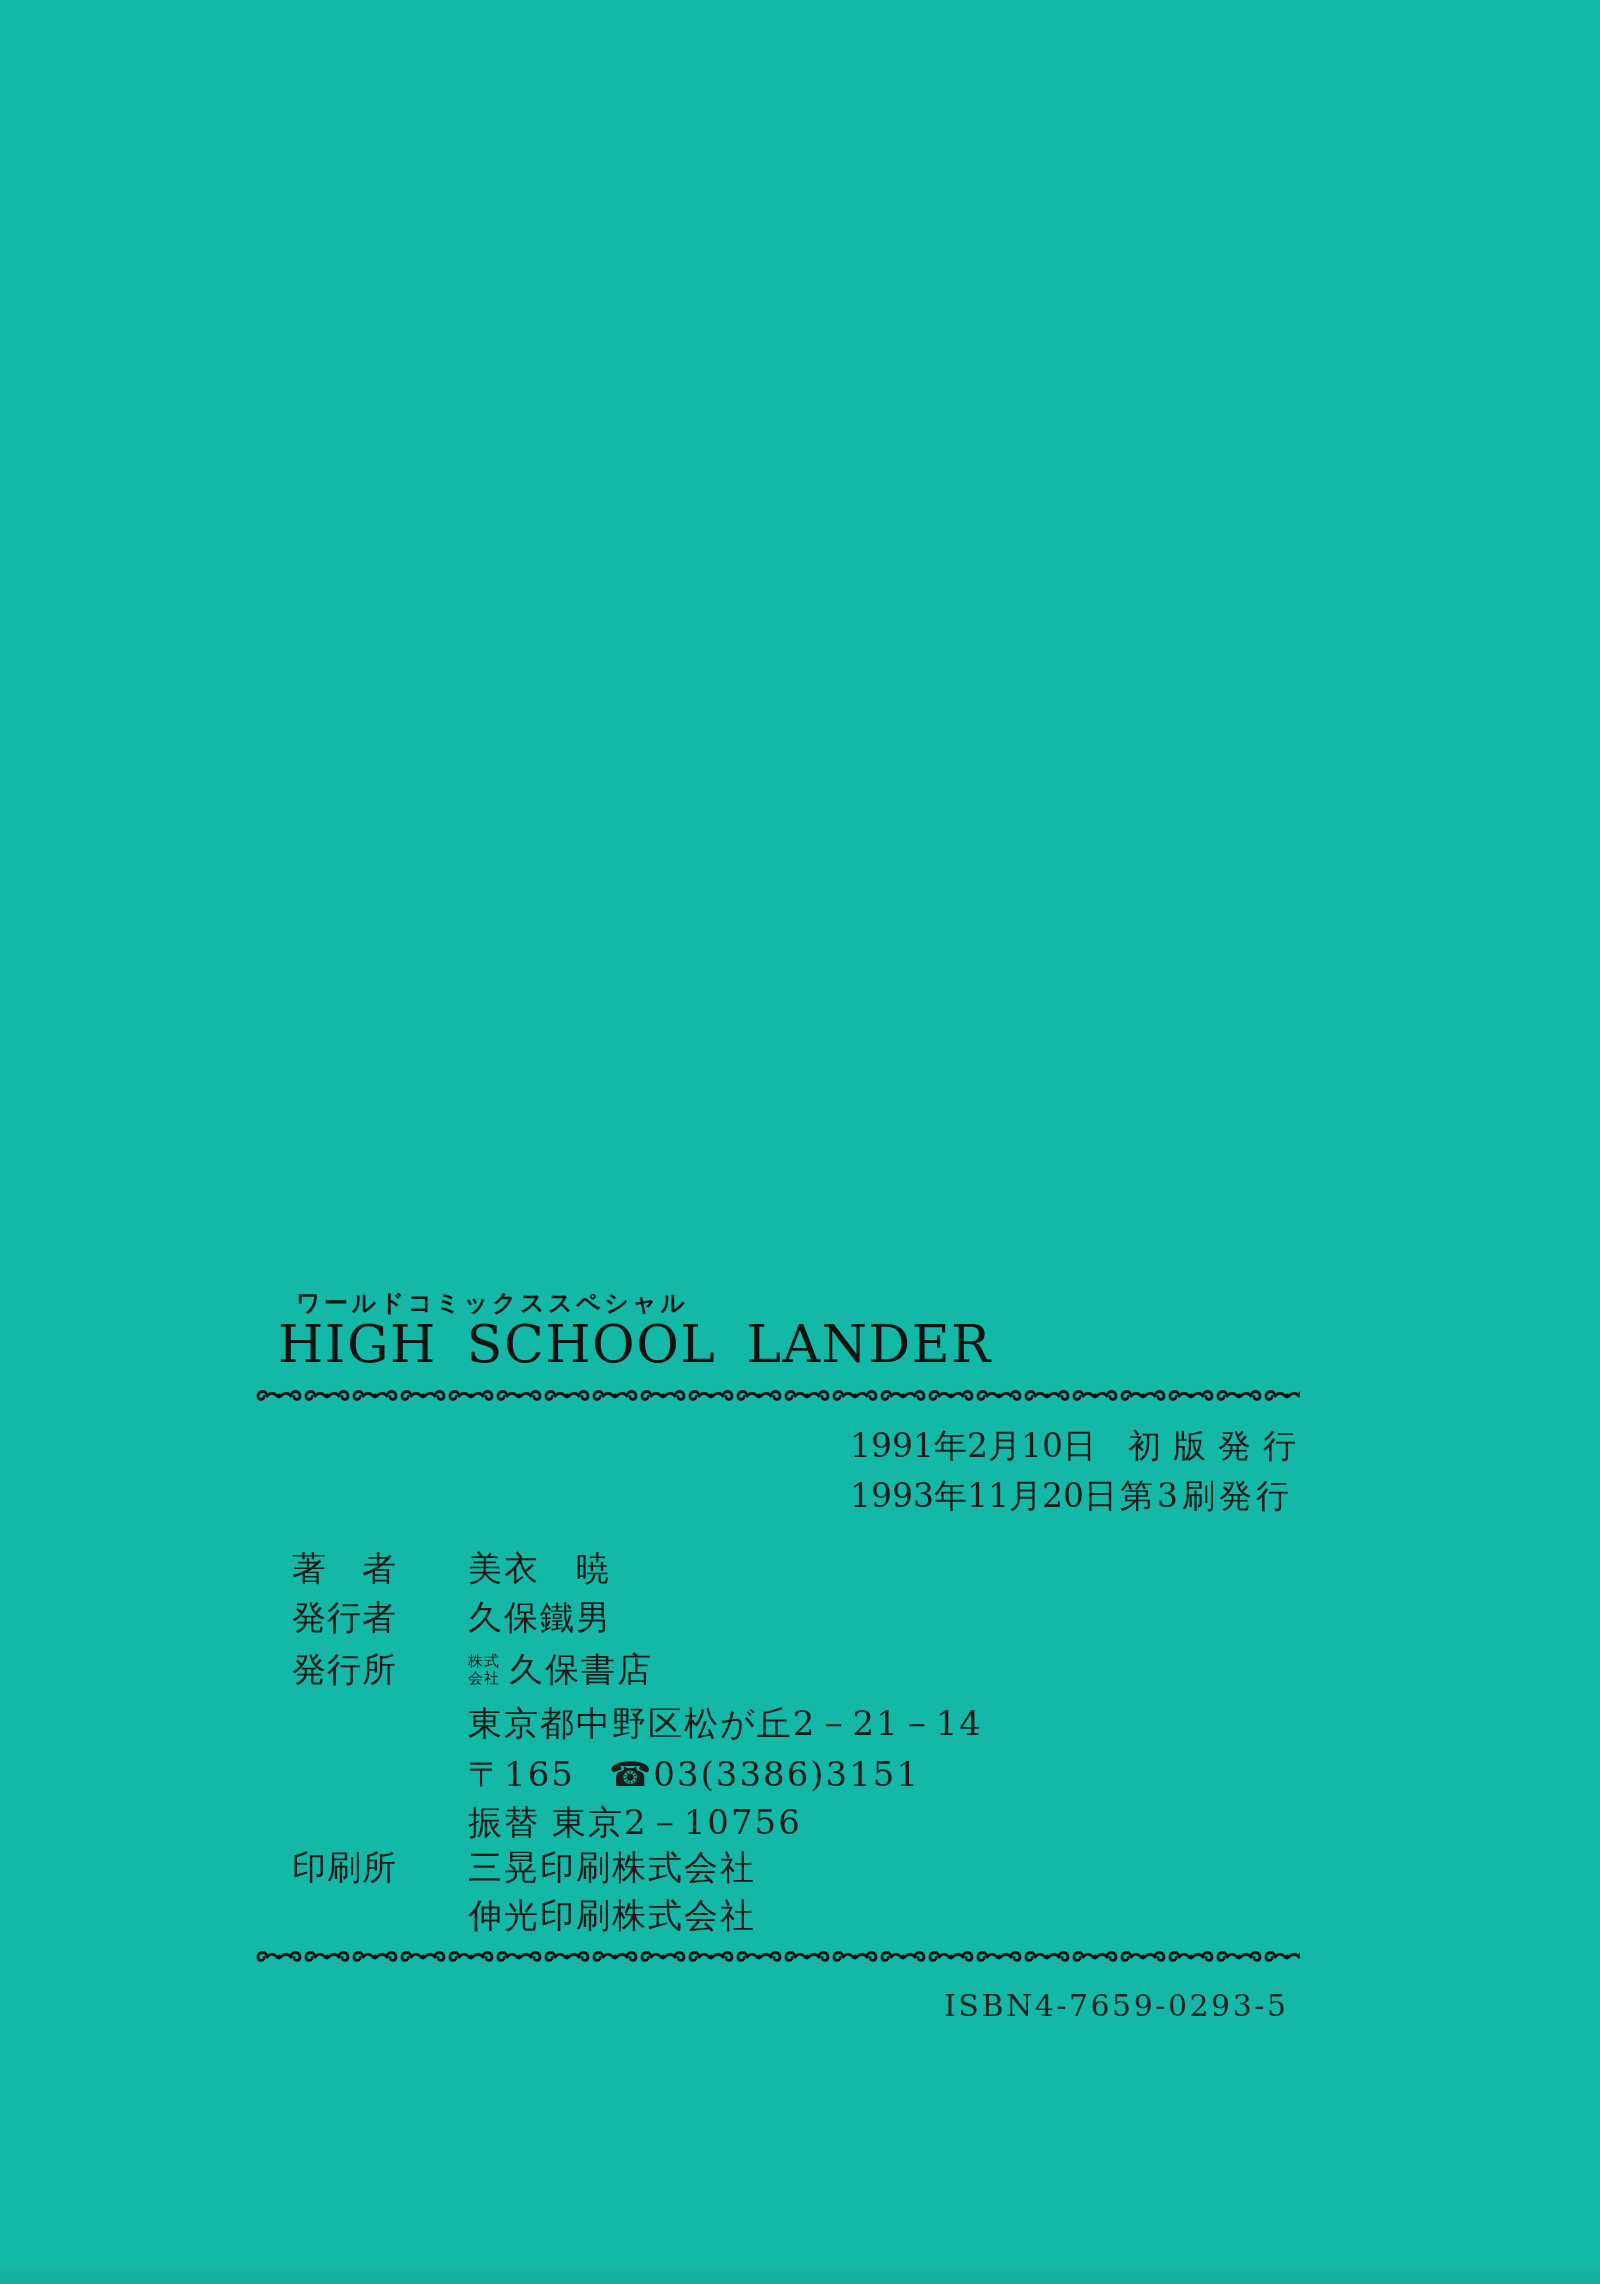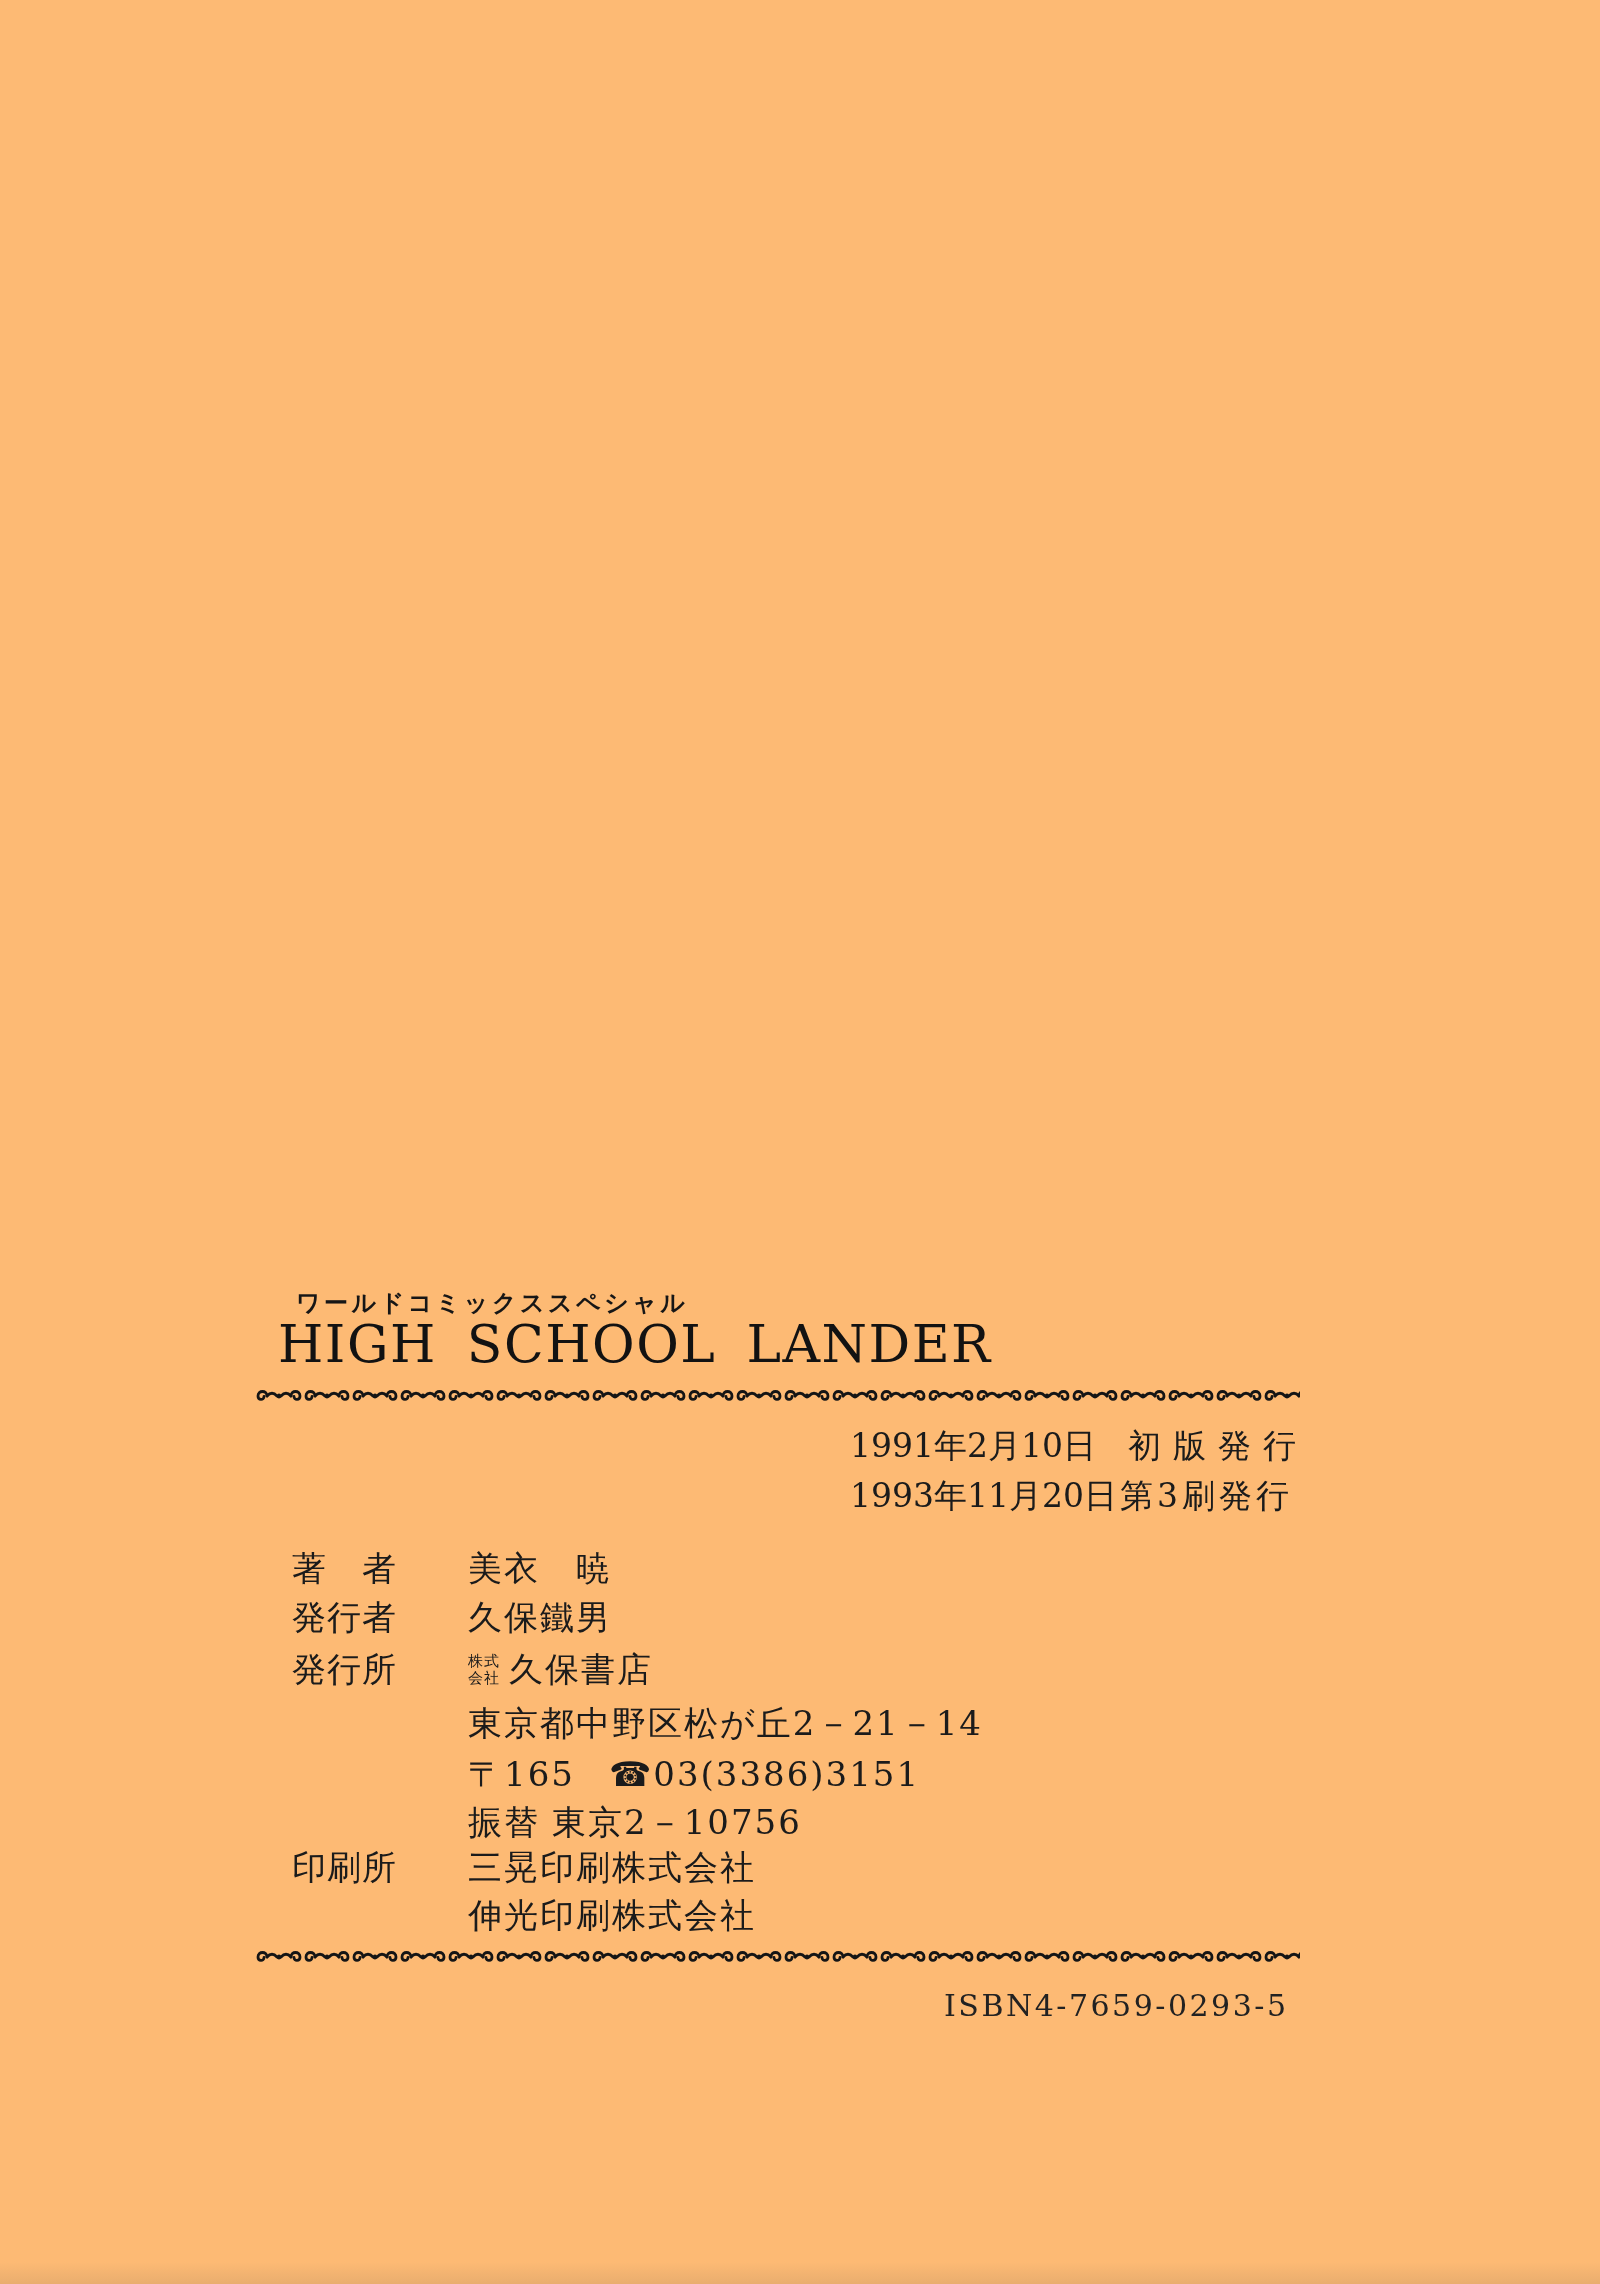--- a/index.html
+++ b/index.html
@@ -4,21 +4,21 @@
 <style>
   html, body {
     margin: 0;
     padding: 0;
     background: #e8e8e8;
   }
   .stage {
     position: relative;
     width: 1600px;
     height: 2284px;
-    background: #fdba74;
+    background: #14b8a6;
     overflow: hidden;
     font-family: "DejaVu Serif", "Liberation Serif", serif;
     color: #1b1b1b;
   }
   .abs { position: absolute; line-height: 1; white-space: nowrap; }
 
   .series-label {
     left: 296px; top: 1291px;
     font-family: "DejaVu Sans", "Liberation Sans", sans-serif;
     font-weight: bold;

